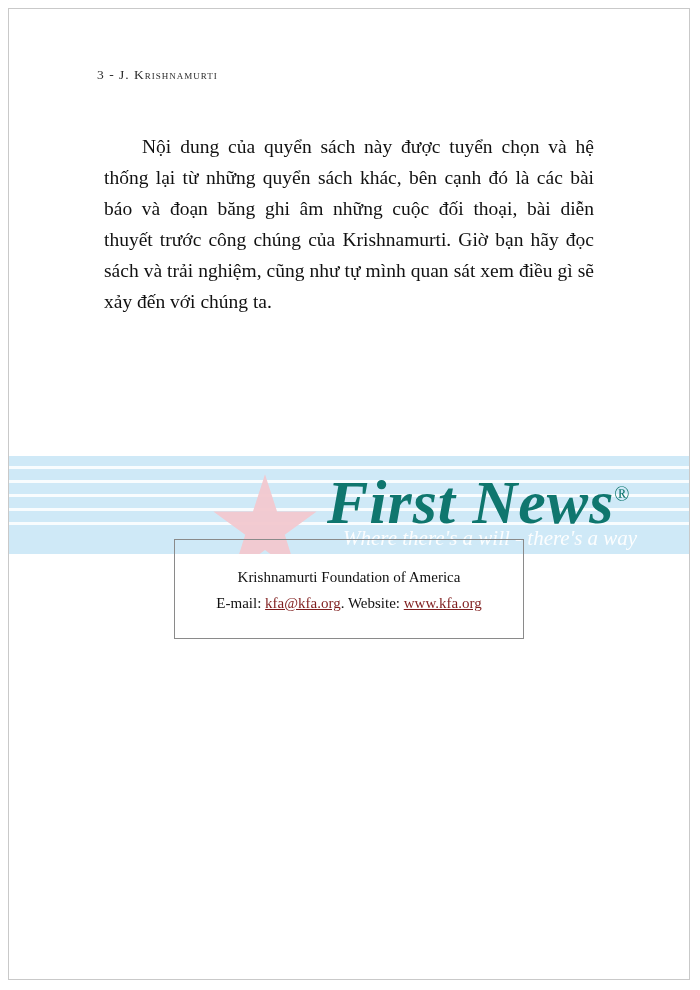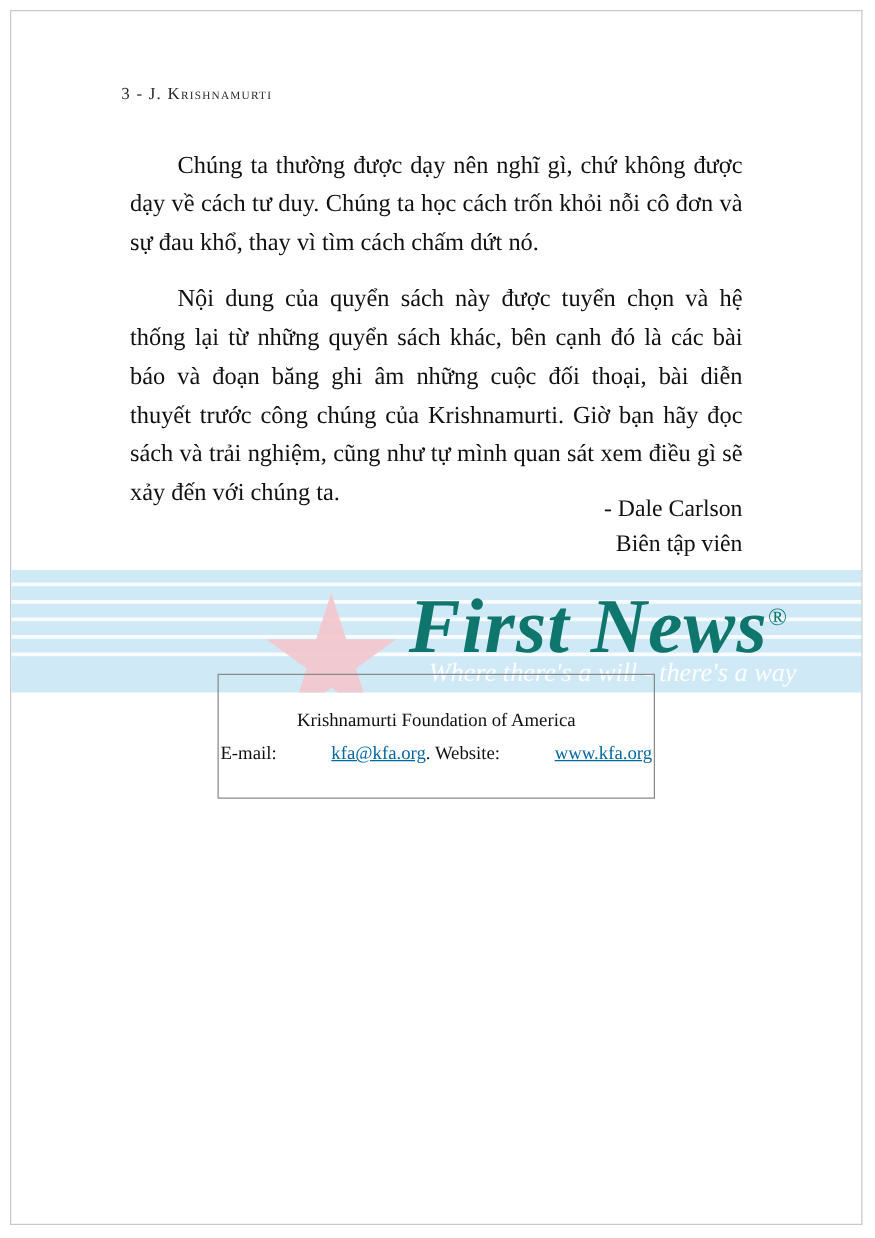--- a/index.html
+++ b/index.html
@@ -145,42 +145,36 @@
     padding-top: 24px;
   }
   #address-box .line {
     font-family: "Liberation Serif", serif;
     font-size: 15px;
     line-height: 26px;
     color: #111111;
   }
   #address-box .link {
     text-decoration: underline;
-    color: #0369a1;
-    margin-left: 40px;
+    color: #7f1d1d;
   }
 </style>
 </head>
 <body>
 
 <div id="page">
 
   <div id="running-head">
     <span class="smallcaps">3 - J. Krishnamurti</span>
   </div>
 
   <div id="text-column">
-    <p class="para" id="para-1">Chúng ta thường được dạy nên nghĩ gì, chứ không được dạy về cách tư duy. Chúng ta học cách trốn khỏi nỗi cô đơn và sự đau khổ, thay vì tìm cách chấm dứt nó.</p>
     <p class="para" id="para-2">Nội dung của quyển sách này được tuyển chọn và hệ thống lại từ những quyển sách khác, bên cạnh đó là các bài báo và đoạn băng ghi âm những cuộc đối thoại, bài diễn thuyết trước công chúng của Krishnamurti. Giờ bạn hãy đọc sách và trải nghiệm, cũng như tự mình quan sát xem điều gì sẽ xảy đến với chúng ta.</p>
   </div>
 
-  <div id="signature">
-    <div>- Dale Carlson</div>
-    <div>Biên tập viên</div>
-  </div>
 
   <div id="watermark-band">
     <div class="band-stripe" style="top:10px"></div>
     <div class="band-stripe" style="top:24px"></div>
     <div class="band-stripe" style="top:38px"></div>
     <div class="band-stripe" style="top:52px"></div>
     <div class="band-stripe" style="top:66px"></div>
 
     <div id="wm-star">
       <svg viewBox="0 0 100 100" width="120" height="110" aria-hidden="true">

